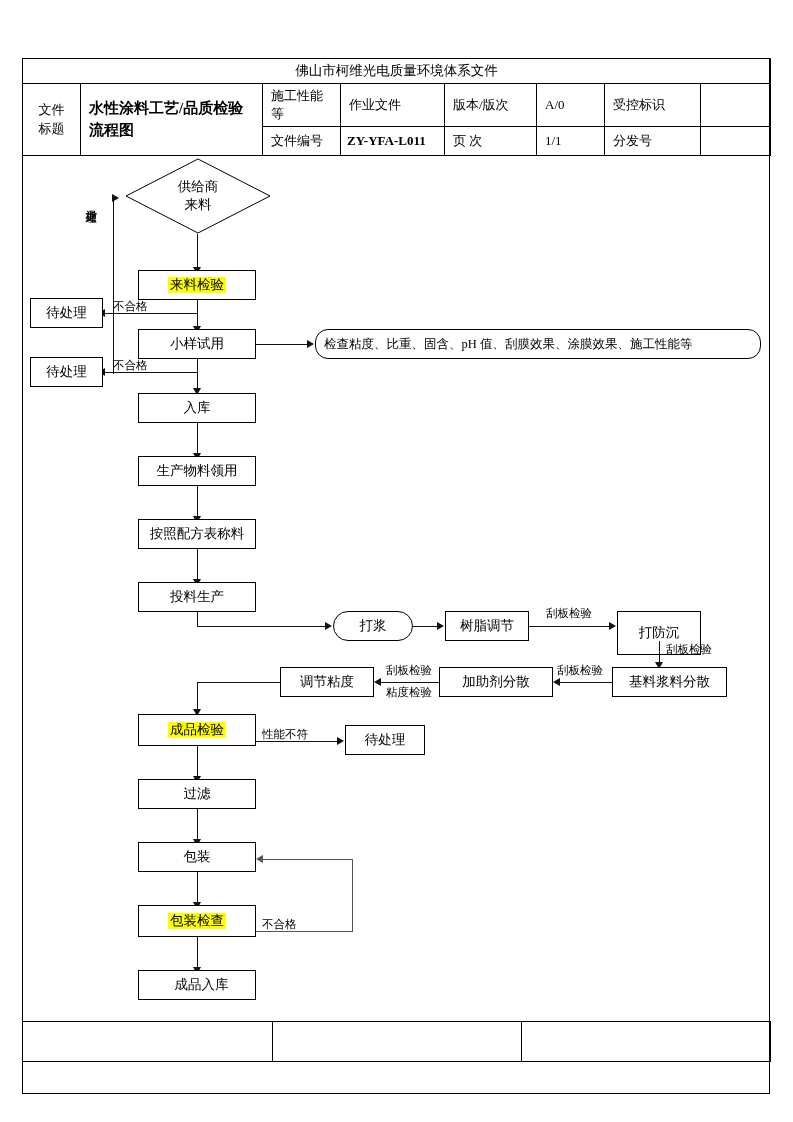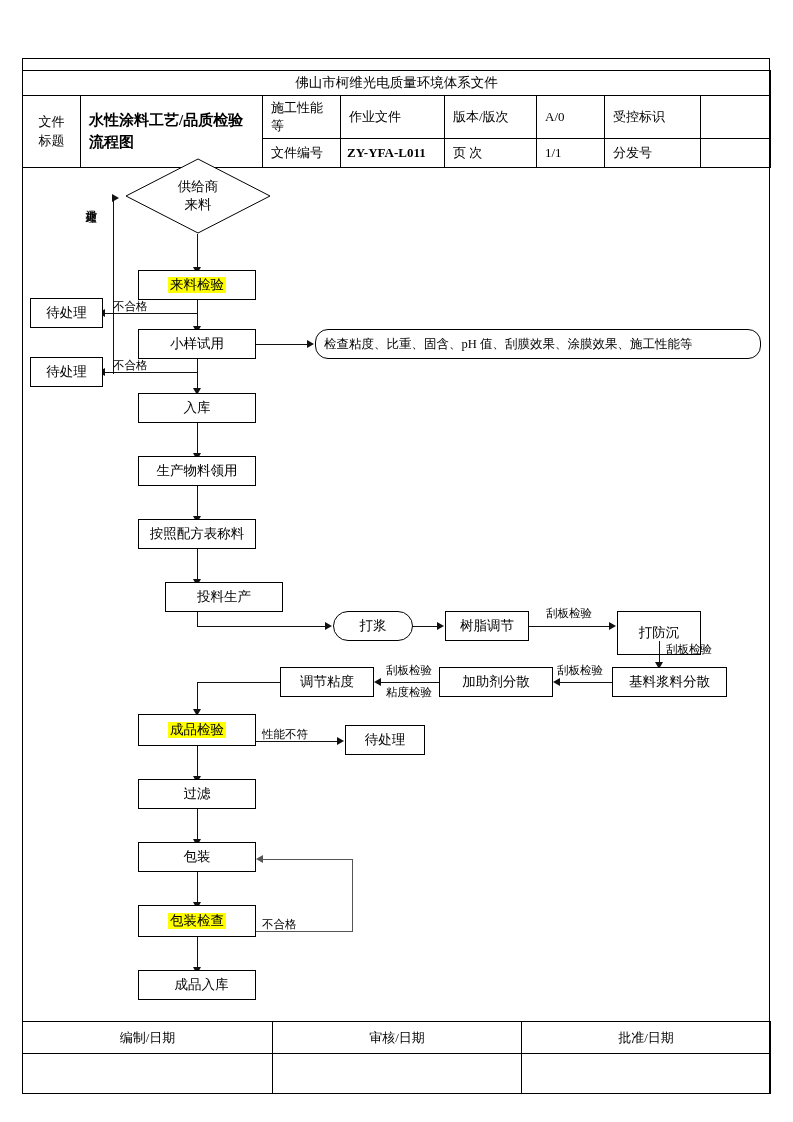--- a/index.html
+++ b/index.html
@@ -11,21 +11,21 @@
   }
   .page{position:relative;width:793px;height:1122px;overflow:hidden;}
 
   
   .doc-frame{
     position:absolute;left:22px;top:58px;width:748px;height:1036px;
     border:1px solid #000;box-sizing:border-box;
   }
 
   
-  .hdr{position:absolute;left:22px;top:58px;width:748px;margin-top:12px;}
+  .hdr{position:absolute;left:22px;top:58px;width:748px;}
   .hdr table{border-collapse:collapse;width:748px;table-layout:fixed;}
   .hdr td{
     border:1px solid #000;
     font-size:13px;
     padding:3px 6px;
     height:29px;
     box-sizing:border-box;
     vertical-align:middle;
   }
   .hdr .company{text-align:center;font-size:13.5px;height:25px;}
@@ -199,21 +199,21 @@
     </div>
     <div class="ln lnv" style="left:175px;top:338px;height:32px;"></div>
     <div class="ah ah-d" style="left:171px;top:368px;"></div>
 
     <div class="fbox" style="left:116px;top:371px;width:118px;height:30px;">
       <span>按照配方表称料</span>
     </div>
     <div class="ln lnv" style="left:175px;top:401px;height:32px;"></div>
     <div class="ah ah-d" style="left:171px;top:431px;"></div>
 
-    <div class="fbox" style="left:116px;top:434px;width:118px;height:30px;margin-left:27px;">
+    <div class="fbox" style="left:116px;top:434px;width:118px;height:30px;">
       <span>投料生产</span>
     </div>
 
     <div class="ln lnv" style="left:175px;top:464px;height:15px;"></div>
     <div class="ln lnh" style="left:175px;top:478px;width:129px;"></div>
     <div class="ah ah-r" style="left:303px;top:474px;"></div>
 
     <div class="fbox" style="left:311px;top:463px;width:80px;height:30px;border-radius:15px;">
       <span>打浆</span>
     </div>
@@ -307,25 +307,20 @@
   </div>
 
   <div class="ftr">
     <table>
       <colgroup>
           <col style="width:250px">
           <col style="width:249px">
           <col style="width:249px">
         </colgroup>
       <tbody>
-          <tr>
-        <td>编制/日期</td>
-        <td>审核/日期</td>
-        <td>批准/日期</td>
-      </tr>
       <tr>
         <td class="blank"></td>
         <td class="blank"></td>
         <td class="blank"></td>
       </tr>
     </tbody>
       </table>
   </div>
 
 </div>

